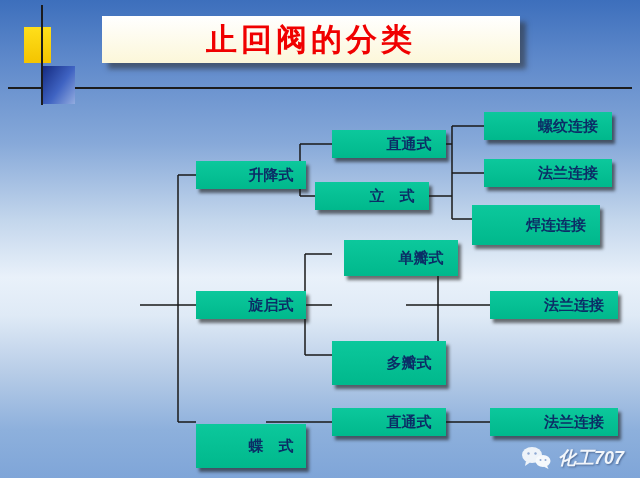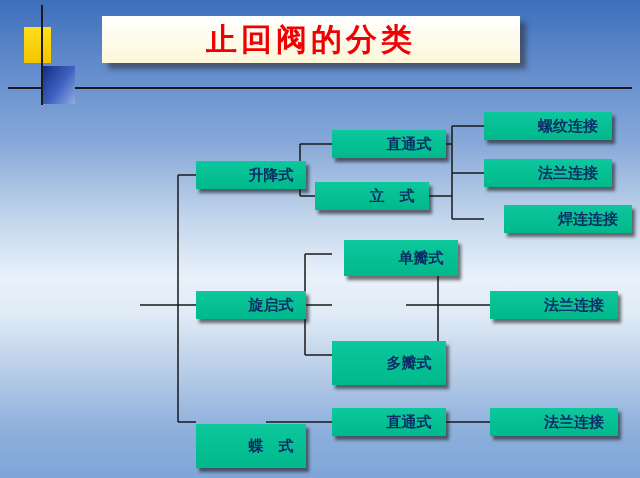--- a/index.html
+++ b/index.html
@@ -125,21 +125,21 @@
   <div class="node" style="left:315px;top:182px;width:74px;height:28px">
     <span>立　式</span>
   </div>
 
   <div class="node" style="left:484px;top:112px;width:88px;height:28px">
     <span>螺纹连接</span>
   </div>
   <div class="node" style="left:484px;top:159px;width:88px;height:28px">
     <span>法兰连接</span>
   </div>
-  <div class="node" style="left:504px;top:205px;width:88px;height:28px">
+  <div class="node" style="left:472px;top:205px;width:88px;height:40px">
     <span>焊连连接</span>
   </div>
 
   <div class="node" style="left:344px;top:240px;width:74px;height:36px">
     <span>单瓣式</span>
   </div>
   <div class="node" style="left:332px;top:341px;width:74px;height:44px">
     <span>多瓣式</span>
   </div>
 
@@ -147,14 +147,27 @@
     <span>法兰连接</span>
   </div>
 
   <div class="node" style="left:332px;top:408px;width:74px;height:28px">
     <span>直通式</span>
   </div>
   <div class="node" style="left:490px;top:408px;width:88px;height:28px">
     <span>法兰连接</span>
   </div>
 
+  <div class="footer">
+    <svg width="30" height="24" viewBox="0 0 30 24">
+      <ellipse cx="11" cy="9" rx="10" ry="8" fill="#eef3f9"></ellipse>
+      <path d="M5 15 L4 20 L9 16.5 Z" fill="#eef3f9"></path>
+      <circle cx="7.5" cy="7.5" r="1.2" fill="#8fa9d3"></circle>
+      <circle cx="14.5" cy="7.5" r="1.2" fill="#8fa9d3"></circle>
+      <ellipse cx="22" cy="15" rx="7.5" ry="6" fill="#f6f9fc"></ellipse>
+      <path d="M26 19.5 L27.5 23 L22.5 20.6 Z" fill="#f6f9fc"></path>
+      <circle cx="19.5" cy="14" r="1" fill="#8fa9d3"></circle>
+      <circle cx="24.5" cy="14" r="1" fill="#8fa9d3"></circle>
+    </svg>
+    <span class="brand">化工707</span>
+  </div>
 
 </div>
 
 </body></html>

